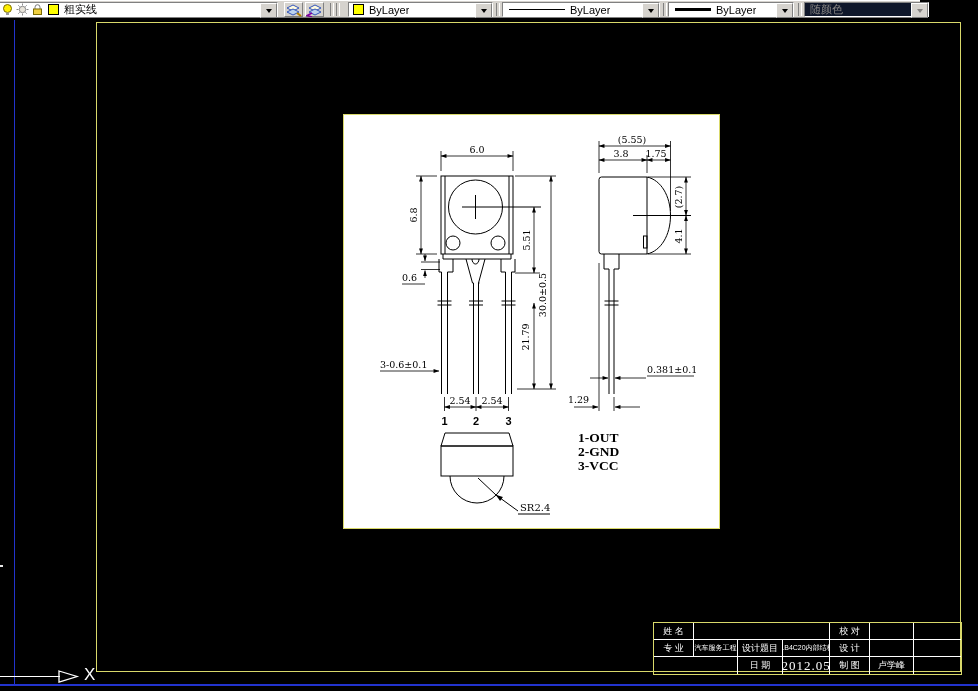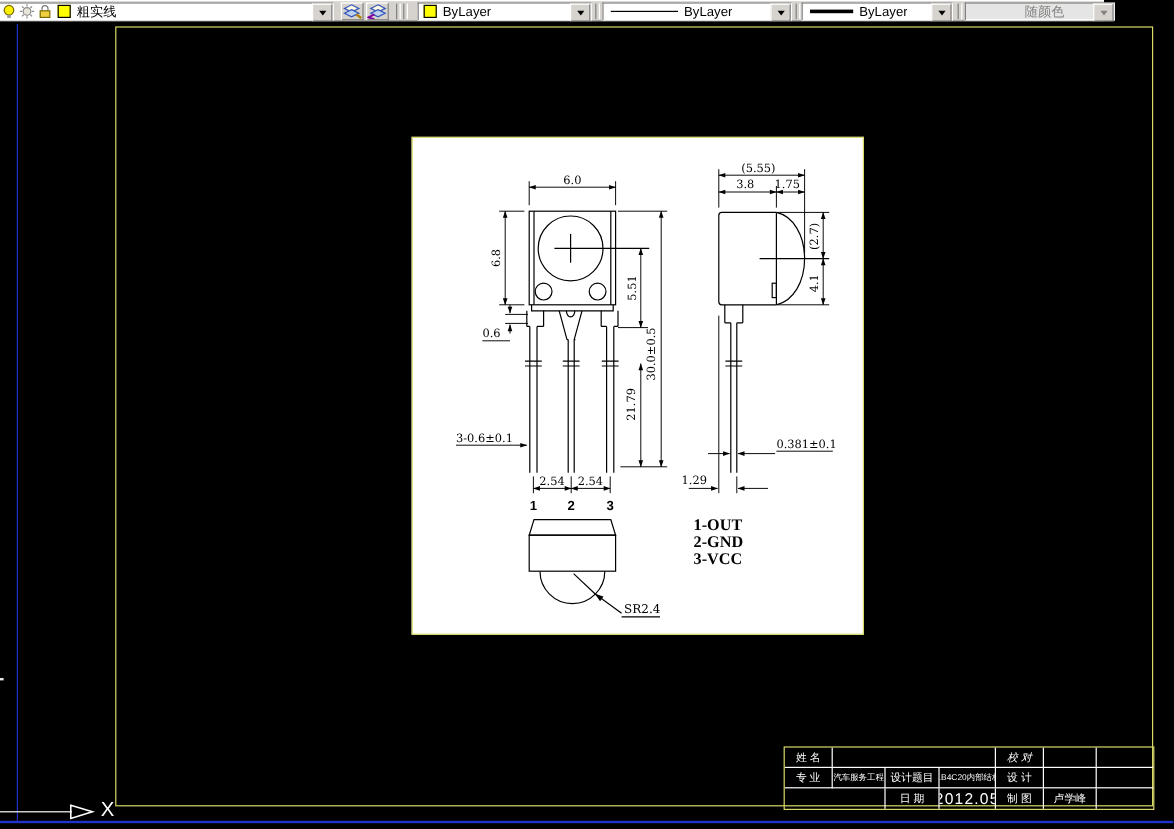--- a/index.html
+++ b/index.html
@@ -9,21 +9,21 @@
   .toolbar{position:absolute;left:0;top:0;width:920px;height:18px;background:#d6d3ce;
            border-top:1px solid #fff;border-bottom:1px solid #808080;box-sizing:border-box;}
   .combo{position:absolute;top:1px;height:15px;background:#fff;
          border:1px solid;border-color:#808080 #fff #fff #808080;
          display:flex;align-items:center;box-sizing:border-box;font-size:11px;color:#000;}
   .combo .txt{margin-left:5px;white-space:nowrap;overflow:hidden;}
   .dd{position:absolute;right:0;top:0;width:15px;height:13px;background:#d6d3ce;
       border:1px solid;border-color:#fff #808080 #808080 #fff;
       display:flex;align-items:center;justify-content:center;}
   .dd i{width:0;height:0;border:3px solid transparent;border-top:4px solid #000;margin-top:3px;}
-  .combo.disabled{background:#e5e5e5;color:#848280;padding-left:44px;}
+  .combo.disabled{background:#0f172a;color:#848280;}
   .combo.disabled .dd i{border-top-color:#848280;}
   .swatch{width:9px;height:9px;background:#ffff00;border:1px solid #000;margin-left:4px;flex:none;}
   .mini{width:13px;height:13px;margin-left:2px;flex:none;display:inline-block;}
   .tbtn{position:absolute;top:1px;width:19px;height:15px;background:#d6d3ce;
         border:1px solid;border-color:#fff #808080 #808080 #fff;box-sizing:border-box;}
   .groove{position:absolute;top:2px;width:2px;height:13px;border-left:1px solid #808080;border-right:1px solid #fff;}
   .lt-sample{width:56px;height:1px;background:#000;margin-left:6px;flex:none;}
   .lw-sample{width:36px;height:3px;background:#000;margin-left:6px;flex:none;}
   
   .canvas{position:absolute;left:0;top:18px;width:978px;height:673px;background:#000;}
@@ -250,35 +250,35 @@
       <text class="sr" x="176" y="396">SR2.4</text>
       <text class="lg" x="234" y="327">1-OUT</text>
       <text class="lg" x="234" y="341">2-GND</text>
       <text class="lg" x="234" y="355">3-VCC</text>
     </svg>
 
     <div class="tb">
 
       <div class="tc" style="left:0;top:0;width:40px;height:17px;">姓 名</div>
       <div class="tc" style="left:40px;top:0;width:136px;height:17px;"></div>
-      <div class="tc" style="left:176px;top:0;width:40px;height:17px;font-style:italic;">校 对</div>
+      <div class="tc" style="left:176px;top:0;width:40px;height:17px;">校 对</div>
       <div class="tc" style="left:216px;top:0;width:44px;height:17px;"></div>
       <div class="tc noR" style="left:260px;top:0;width:47px;height:17px;"></div>
 
       <div class="tc" style="left:0;top:17px;width:40px;height:17px;font-family:Liberation Serif, serif;">专 业</div>
       <div class="tc small" style="left:40px;top:17px;width:44px;height:17px;">汽车服务工程</div>
       <div class="tc" style="left:84px;top:17px;width:45px;height:17px;">设计题目</div>
       <div class="tc small" style="left:129px;top:17px;width:47px;height:17px;">2.B4C20内部结构</div>
       <div class="tc" style="left:176px;top:17px;width:40px;height:17px;">设 计</div>
       <div class="tc" style="left:216px;top:17px;width:44px;height:17px;"></div>
       <div class="tc noR" style="left:260px;top:17px;width:47px;height:17px;"></div>
 
       <div class="tc noB" style="left:0;top:34px;width:84px;height:17px;"></div>
       <div class="tc noB" style="left:84px;top:34px;width:45px;height:17px;">日 期</div>
-      <div class="tc noB big" style="left:129px;top:34px;width:47px;height:17px;">2012.05</div>
+      <div class="tc noB big" style="left:129px;top:34px;width:47px;height:17px;font-family:Liberation Serif, serif;">2012.05</div>
       <div class="tc noB" style="left:176px;top:34px;width:40px;height:17px;">制 图</div>
       <div class="tc noB" style="left:216px;top:34px;width:44px;height:17px;">卢学峰</div>
       <div class="tc noB noR" style="left:260px;top:34px;width:47px;height:17px;"></div>
     </div>
 
     <div class="ucs">
       <div class="ucs-line"></div>
       <svg width="24" height="28" style="position:absolute;left:58px;top:0;">
         <path d="M1,8 L19,13.5 L1,19 Z" fill="none" stroke="#fff" stroke-width="1.3"></path>
       </svg>

